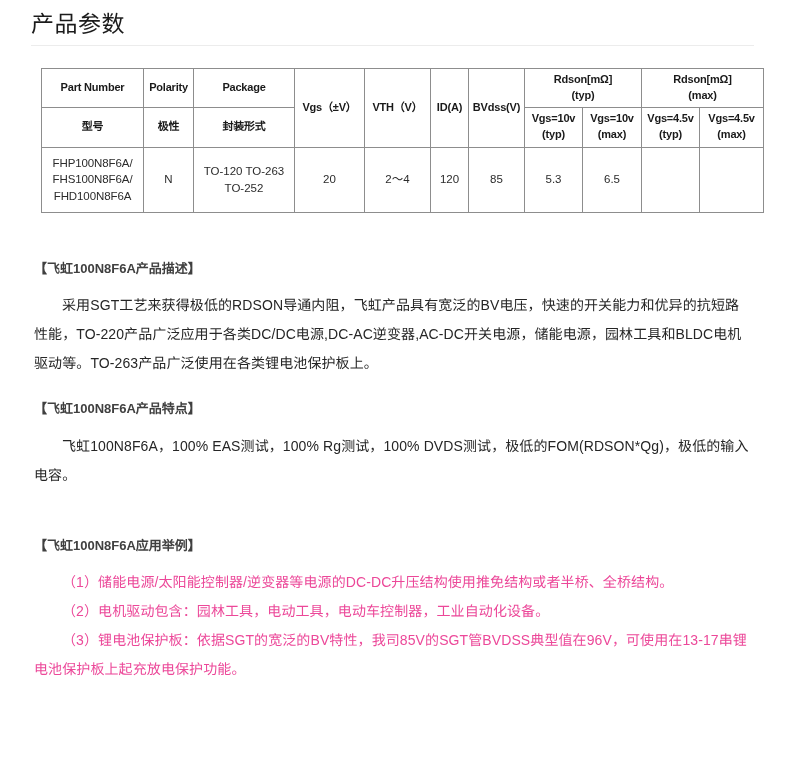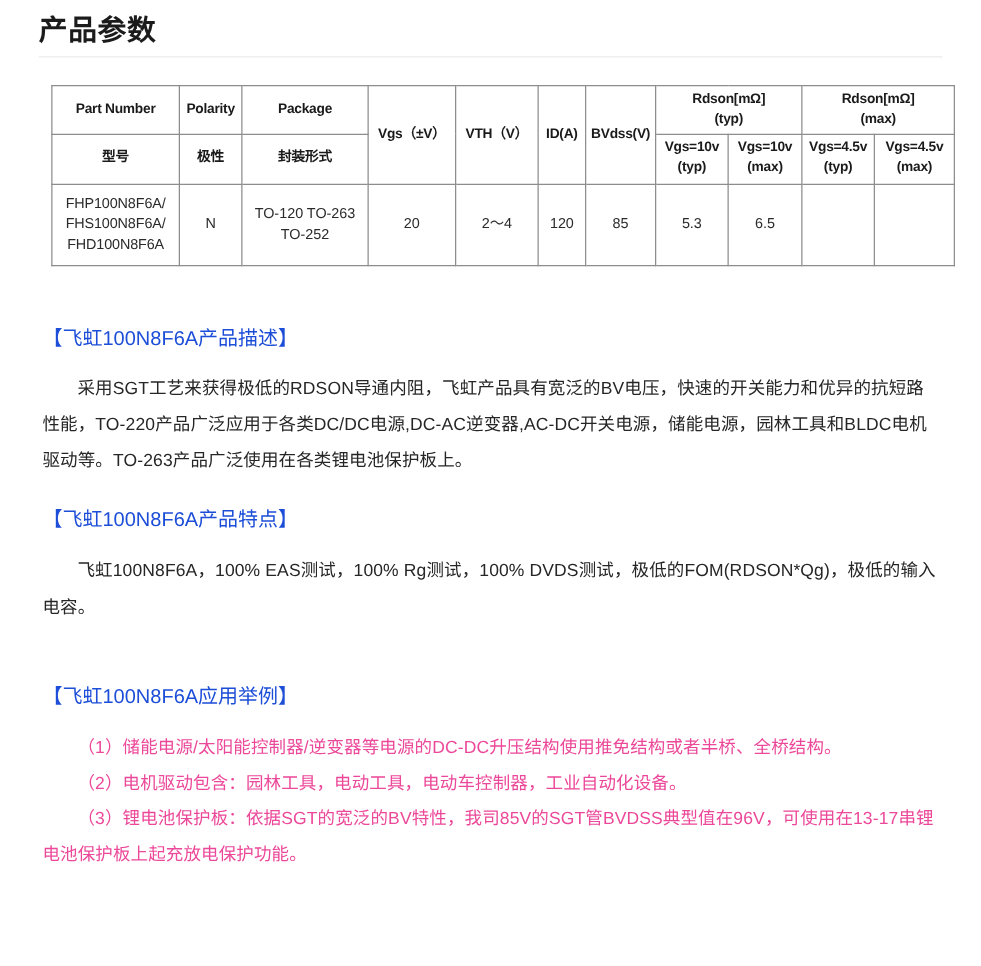--- a/index.html
+++ b/index.html
@@ -23,21 +23,21 @@
     height: 773px;
     box-sizing: border-box;
   }
 
   
   .section-heading-wrap {
     padding: 0 31px;
   }
   .section-heading {
     font-size: 23px;
-    font-weight: 700;
+    font-weight: 400;
     color: #1b1b1b;
     letter-spacing: 0.5px;
     line-height: 1.25;
     margin: 0;
     padding-top: 10px;
     padding-bottom: 6px;
   }
   .heading-divider {
     height: 1px;
     background: #ececec;
@@ -99,23 +99,23 @@
     letter-spacing: -0.1px;
   }
 
   
   .details-body {
     padding: 0 34px 0 34px;
     font-size: 14px;
     color: #2a2a2a;
   }
   .red-title {
-    color: #1d4ed8;
-    font-weight: normal;
-    font-size: 16px;
+    color: #404040;
+    font-weight: bold;
+    font-size: 13px;
     margin: 0;
     line-height: 1.6;
   }
   .para {
     margin: 0;
     line-height: 2.05;
     font-size: 14px;
     color: #262626;
     text-indent: 2em;
     letter-spacing: 0.1px;

